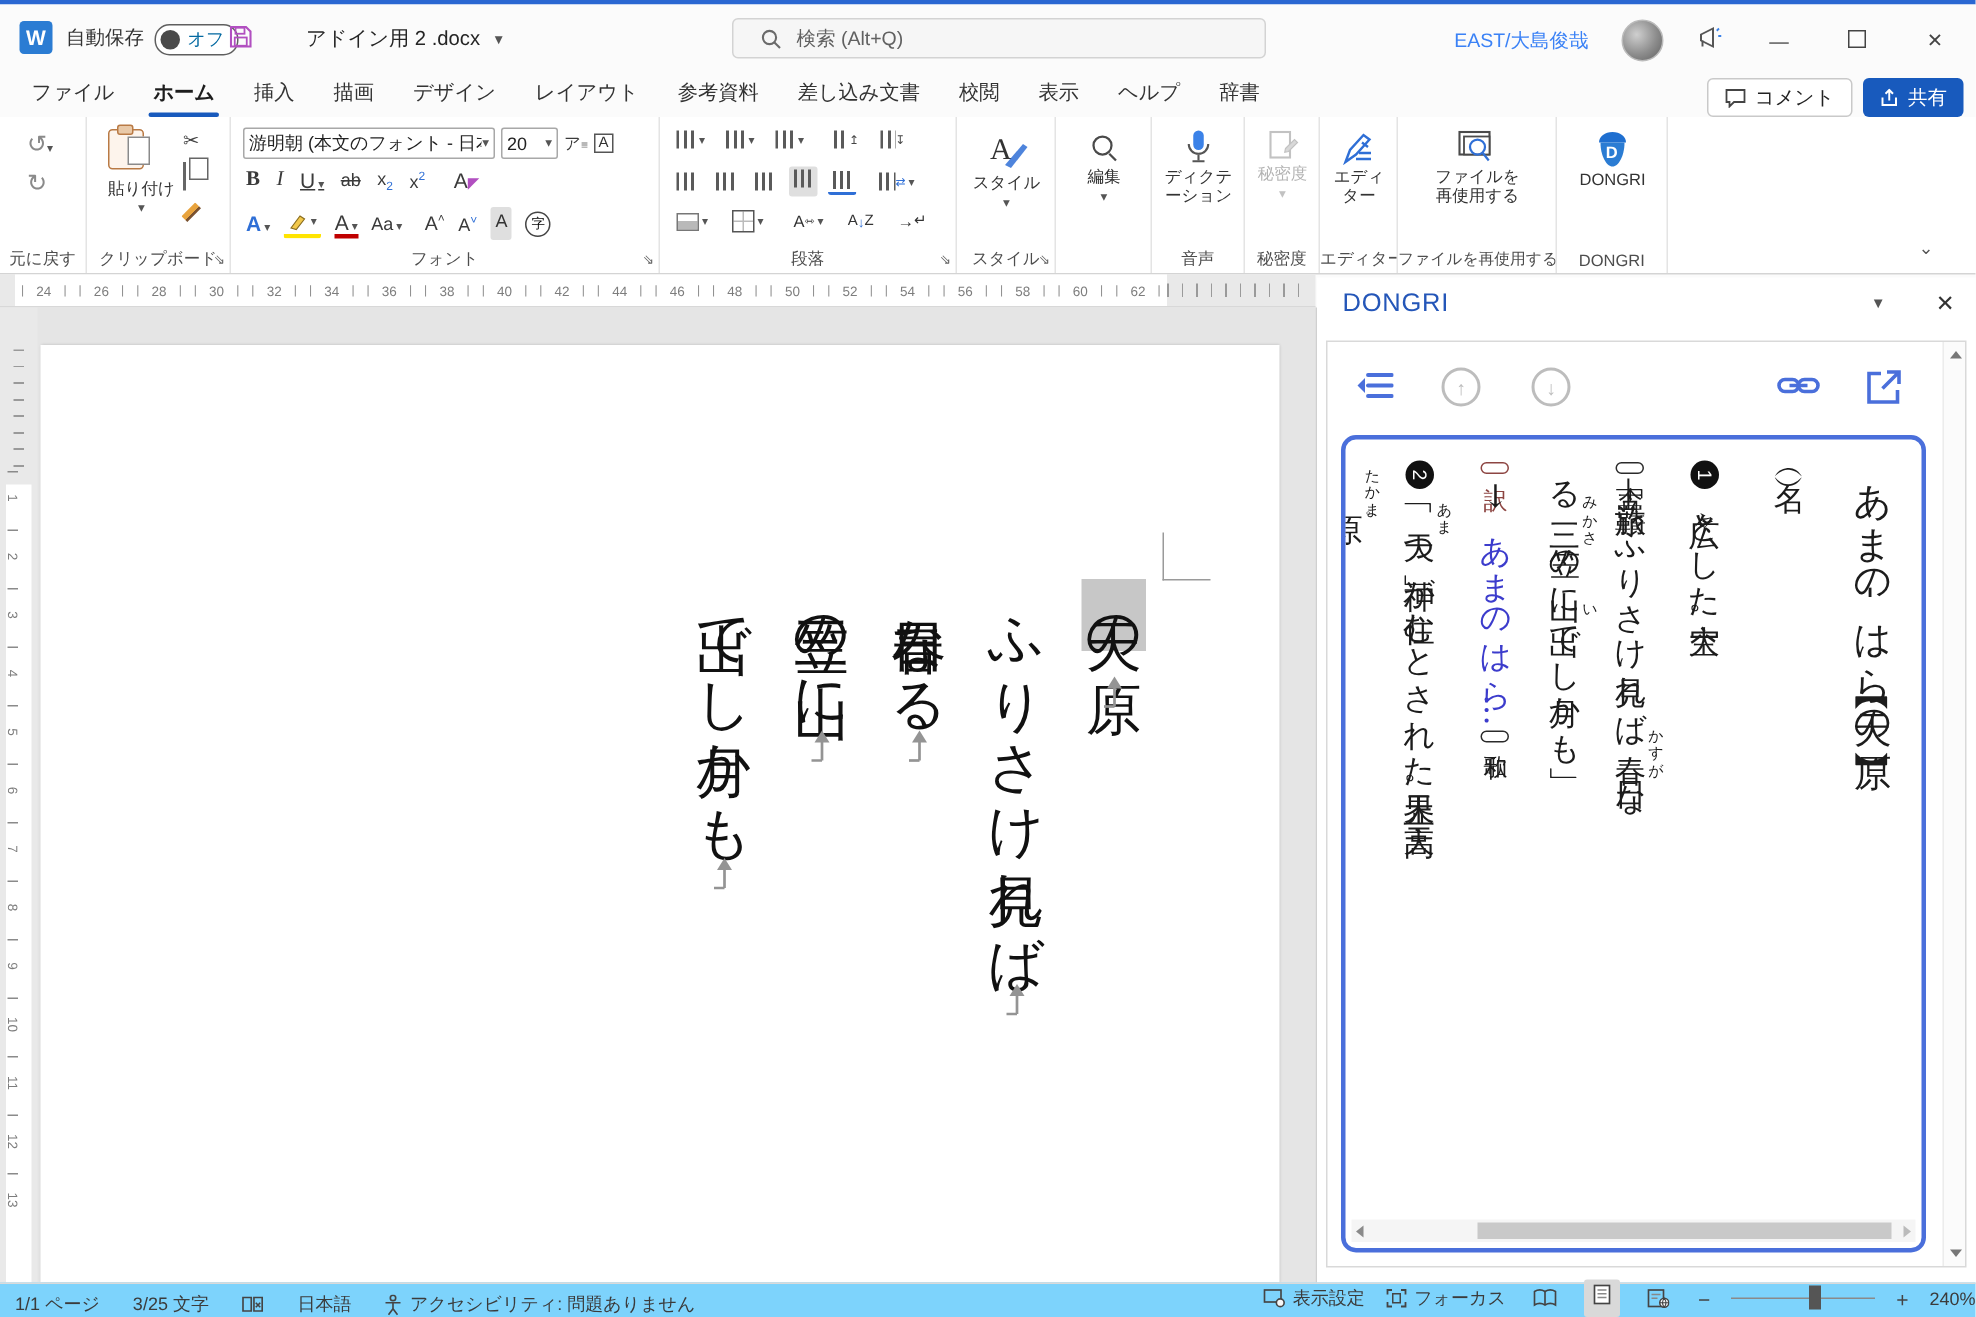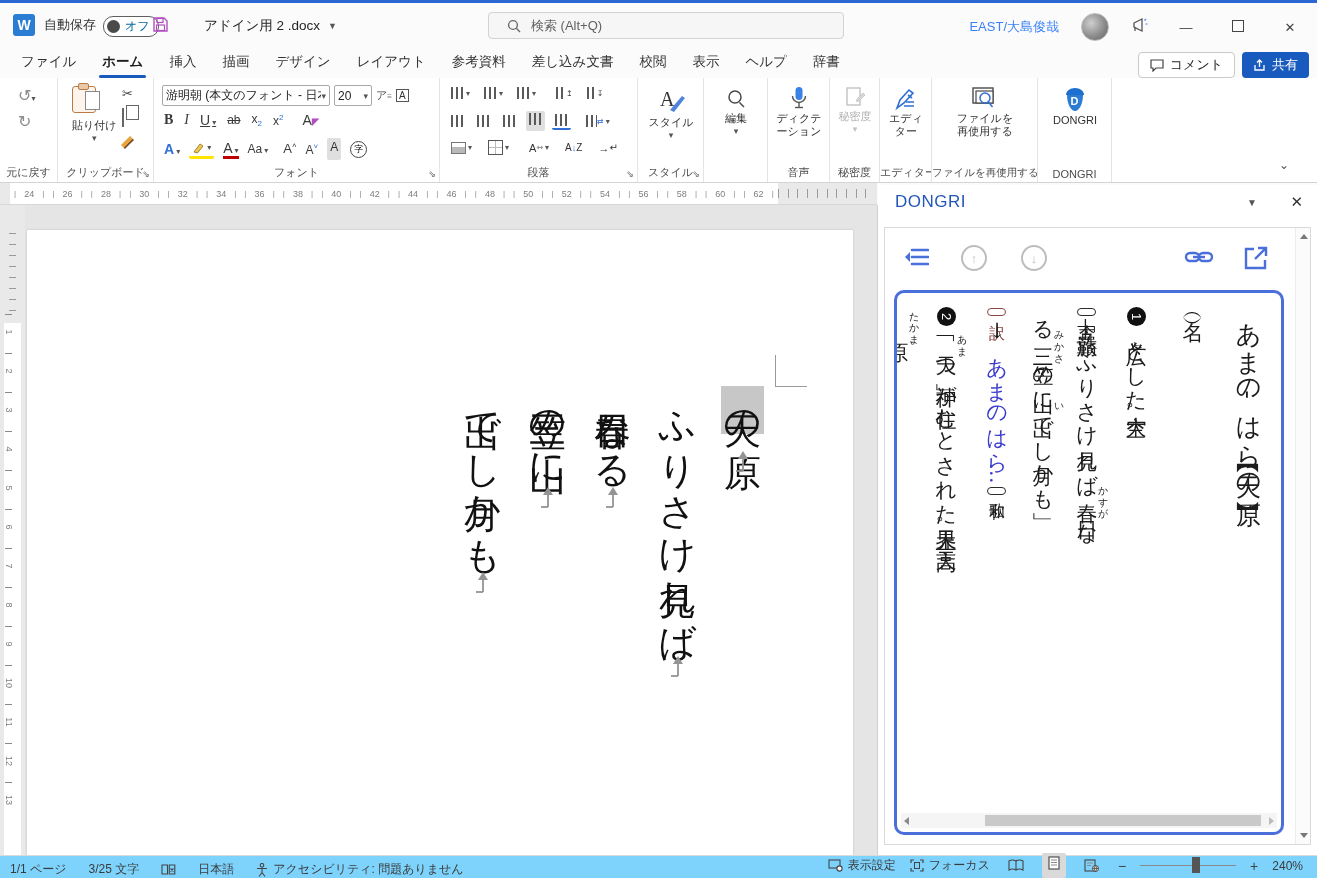--- a/index.html
+++ b/index.html
@@ -132,21 +132,21 @@
   ruby rt{font-size:10px;color:#1c1c1c;letter-spacing:0;}
   .card-hscroll{position:absolute;left:4px;right:4px;bottom:4px;height:15px;background:#f5f5f5;}
   .ch-thumb{position:absolute;left:84px;top:2px;width:276px;height:11px;background:#c9c9c9;}
   .tri-left{position:absolute;left:3px;top:4px;width:0;height:0;border-top:4px solid transparent;border-bottom:4px solid transparent;border-right:5px solid #8a8a8a;}
   .tri-right{position:absolute;right:3px;top:4px;width:0;height:0;border-top:4px solid transparent;border-bottom:4px solid transparent;border-left:5px solid #bbb;}
 
   
   .statusbar{position:absolute;left:0;top:855px;width:100%;height:23px;background:#7dd3fc;border-top:1px solid #dadada;
              box-sizing:border-box;display:flex;align-items:flex-end;font-size:12px;color:#3b3b3b;}
   .sb-left{display:flex;align-items:center;gap:22px;padding-left:10px;}
-  .sb-right{margin-left:auto;display:flex;align-items:center;gap:14px;padding-right:14px;}
+  .sb-right{margin-left:auto;display:flex;align-items:center;gap:14px;}
   .sb-item{display:flex;align-items:center;gap:5px;white-space:nowrap;}
   .viewic{display:flex;align-items:center;justify-content:center;width:24px;height:19px;border-radius:2px;}
   .viewic.sel{background:#d9d9d9;}
   .zoomtrack{position:relative;width:96px;height:1px;background:#8a8a8a;}
   .zoomthumb{position:absolute;left:52px;top:-8px;width:8px;height:16px;background:#555;}
   .zoomctl{color:#444;font-size:14px;}
 </style>
 </head>
 <body>
 

